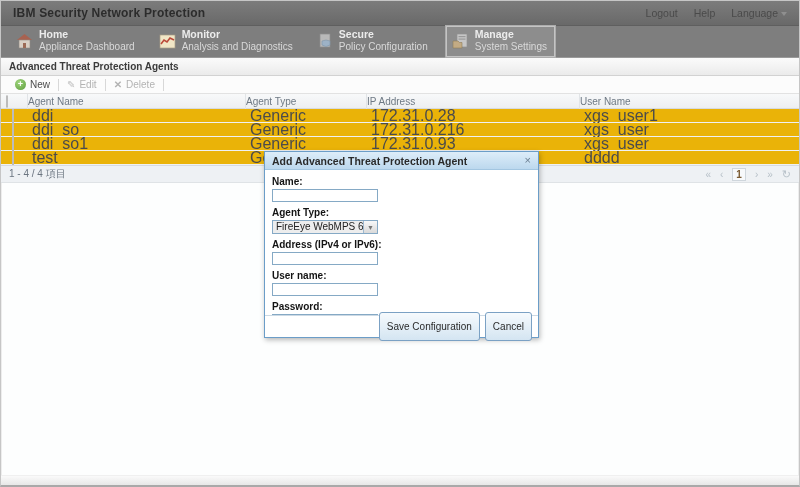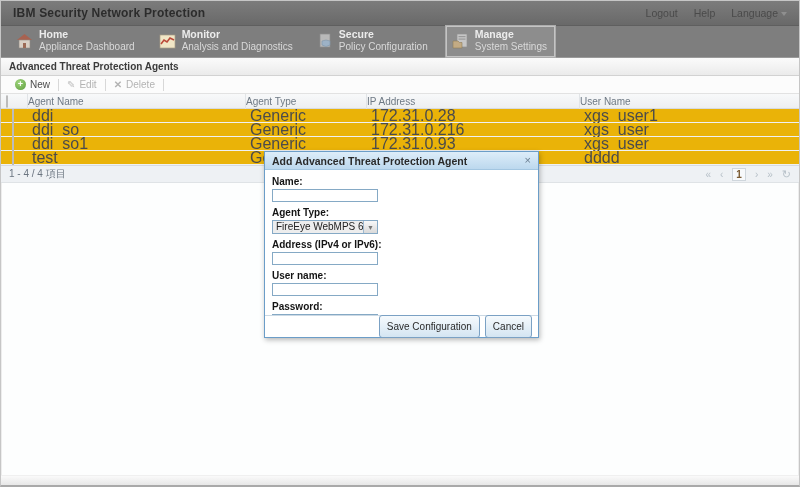--- a/index.html
+++ b/index.html
@@ -64,21 +64,21 @@
   .modal-close { margin-left:auto; font-size:11px; color:#6c8093; cursor:pointer; line-height:11px; }
   .modal-body { padding:4px 7px 0 7px; }
   .fld-label { display:block; font-size:10px; font-weight:bold; color:#141414; margin:5px 0 2px 0; }
   .fld-label:first-child { margin-top:2px; }
   .txtin { width:106px; height:13px; border:1px solid #85a9c5; background:#fff; font-size:10px; padding:0 2px; display:block; font-family:"Liberation Sans",sans-serif; }
   .combo { width:106px; height:14px; border:1px solid #85a9c5; display:flex; background:#ededed; }
   .combo .val { flex:1; font-size:10px; line-height:12px; padding:0 3px; color:#222; overflow:hidden; white-space:nowrap; }
   .combo .arrow { width:14px; border-left:1px solid #9fb9cf; background:linear-gradient(#f8f8f8,#d9d9d9); display:flex; align-items:center; justify-content:center; cursor:pointer; }
   .combo .arrow span { font-size:7px; color:#777; }
   .modal-footer { position:absolute; left:0; right:0; bottom:0; height:22px; border-top:1px solid #ccd9e4; display:flex; align-items:center; justify-content:flex-end; gap:5px; padding:0 6px; background:#fff; }
-  .mbtn { height:23px; font-size:10px; color:#2b2b2b; background:linear-gradient(#f6fafd,#d4e5f2); border:1px solid #7ba1c4; border-radius:3px; padding:0 7px; cursor:pointer; font-family:"Liberation Sans",sans-serif; line-height:13px;text-align:center; }
+  .mbtn { height:29px; font-size:10px; color:#2b2b2b; background:linear-gradient(#f6fafd,#d4e5f2); border:1px solid #7ba1c4; border-radius:3px; padding:0 7px; cursor:pointer; font-family:"Liberation Sans",sans-serif; line-height:13px;text-align:center; }
 </style>
 </head>
 <body>
 
 <div class="app">
 
   <div class="topbar">
     <span class="title">IBM Security Network Protection</span>
     <span class="links">
       <a>Logout</a>

